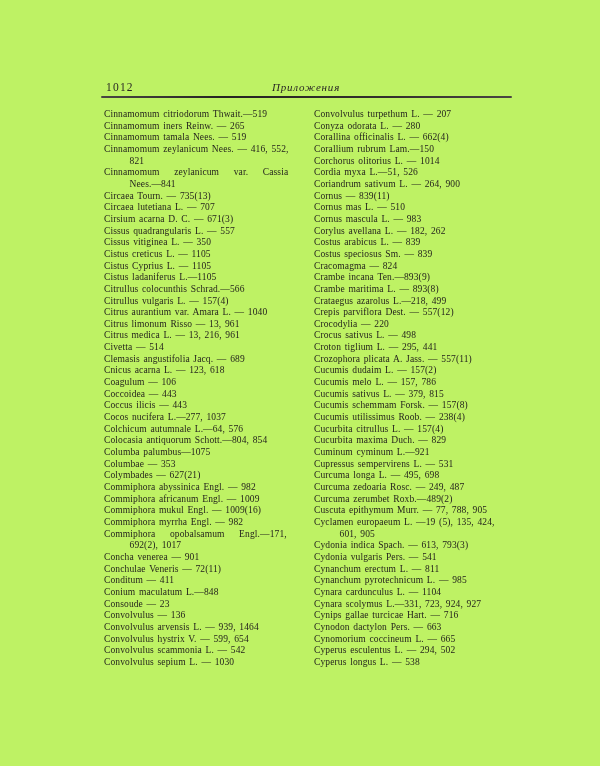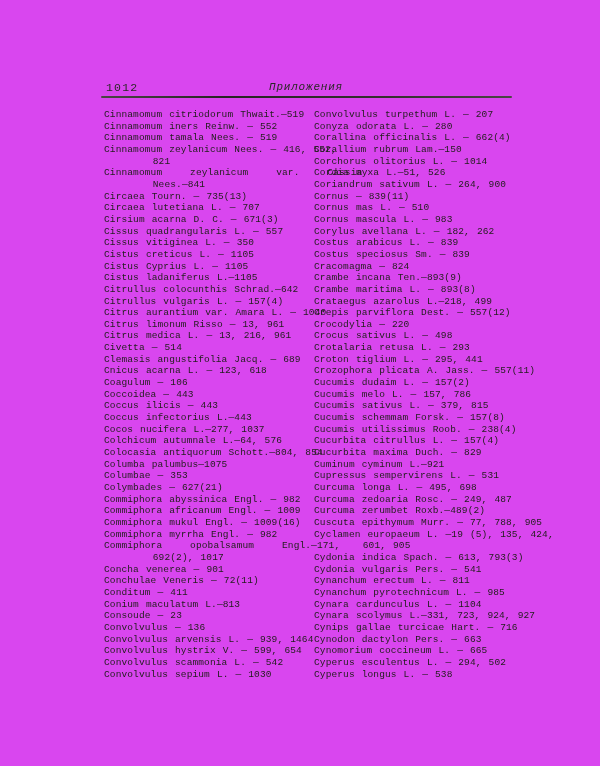--- a/index.html
+++ b/index.html
@@ -6,22 +6,21 @@
   body {
     width: 600px; height: 766px;
     background: #fefefd;
     position: relative;
     overflow: hidden;
     font-family: "Liberation Serif", "DejaVu Serif", serif;
     color: #1e1c1a;
   }
   .scan-page {
     position: absolute; inset: 0;
-    background: #d946ef;
-    font-family: Liberation Mono, monospace;
+    background: #bef264;
   }
   .page-number {
     position: absolute;
     left: 106px; top: 81px;
     font-size: 11.5px;
     letter-spacing: 1.2px;
     color: #2a2825;
   }
   .header-title {
     position: absolute;
@@ -62,62 +61,61 @@
 <div class="scan-page">
 
   <div class="page-number">1012</div>
 
   <div class="header-title">Приложения</div>
 
   <div class="header-rule"></div>
 
   <div class="index-column left">
       <p class="entry">Cinnamomum citriodorum Thwait.—519</p>
-      <p class="entry">Cinnamomum iners Reinw. — 552</p>
+      <p class="entry">Cinnamomum iners Reinw. — 265</p>
       <p class="entry">Cinnamomum tamala Nees. — 519</p>
       <p class="entry">Cinnamomum zeylanicum Nees. — 416, 552,
        821</p>
       <p class="entry">Cinnamomum    zeylanicum    var.    Cassia
        Nees.—841</p>
       <p class="entry">Circaea Tourn. — 735(13)</p>
       <p class="entry">Circaea lutetiana L. — 707</p>
       <p class="entry">Cirsium acarna D. C. — 671(3)</p>
       <p class="entry">Cissus quadrangularis L. — 557</p>
       <p class="entry">Cissus vitiginea L. — 350</p>
       <p class="entry">Cistus creticus L. — 1105</p>
       <p class="entry">Cistus Cyprius L. — 1105</p>
       <p class="entry">Cistus ladaniferus L.—1105</p>
-      <p class="entry">Citrullus colocunthis Schrad.—642</p>
+      <p class="entry">Citrullus colocunthis Schrad.—566</p>
       <p class="entry">Citrullus vulgaris L. — 157(4)</p>
       <p class="entry">Citrus aurantium var. Amara L. — 1040</p>
       <p class="entry">Citrus limonum Risso — 13, 961</p>
       <p class="entry">Citrus medica L. — 13, 216, 961</p>
       <p class="entry">Civetta — 514</p>
       <p class="entry">Clemasis angustifolia Jacq. — 689</p>
       <p class="entry">Cnicus acarna L. — 123, 618</p>
       <p class="entry">Coagulum — 106</p>
       <p class="entry">Coccoidea — 443</p>
       <p class="entry">Coccus ilicis — 443</p>
-      <p class="entry">Coccus infectorius L.—443</p>
       <p class="entry">Cocos nucifera L.—277, 1037</p>
       <p class="entry">Colchicum autumnale L.—64, 576</p>
       <p class="entry">Colocasia antiquorum Schott.—804, 854</p>
       <p class="entry">Columba palumbus—1075</p>
       <p class="entry">Columbae — 353</p>
       <p class="entry">Colymbades — 627(21)</p>
       <p class="entry">Commiphora abyssinica Engl. — 982</p>
       <p class="entry">Commiphora africanum Engl. — 1009</p>
       <p class="entry">Commiphora mukul Engl. — 1009(16)</p>
       <p class="entry">Commiphora myrrha Engl. — 982</p>
       <p class="entry">Commiphora    opobalsamum    Engl.—171,
        692(2), 1017</p>
       <p class="entry">Concha venerea — 901</p>
       <p class="entry">Conchulae Veneris — 72(11)</p>
       <p class="entry">Conditum — 411</p>
-      <p class="entry">Conium maculatum L.—813</p>
+      <p class="entry">Conium maculatum L.—848</p>
       <p class="entry">Consoude — 23</p>
       <p class="entry">Convolvulus — 136</p>
       <p class="entry">Convolvulus arvensis L. — 939, 1464</p>
       <p class="entry">Convolvulus hystrix V. — 599, 654</p>
       <p class="entry">Convolvulus scammonia L. — 542</p>
       <p class="entry">Convolvulus sepium L. — 1030</p>
     </div>
 
   <div class="index-column right">
       <p class="entry">Convolvulus turpethum L. — 207</p>
@@ -133,21 +131,20 @@
       <p class="entry">Corylus avellana L. — 182, 262</p>
       <p class="entry">Costus arabicus L. — 839</p>
       <p class="entry">Costus speciosus Sm. — 839</p>
       <p class="entry">Cracomagma — 824</p>
       <p class="entry">Crambe incana Ten.—893(9)</p>
       <p class="entry">Crambe maritima L. — 893(8)</p>
       <p class="entry">Crataegus azarolus L.—218, 499</p>
       <p class="entry">Crepis parviflora Dest. — 557(12)</p>
       <p class="entry">Crocodylia — 220</p>
       <p class="entry">Crocus sativus L. — 498</p>
-      <p class="entry">Crotalaria retusa L. — 293</p>
       <p class="entry">Croton tiglium L. — 295, 441</p>
       <p class="entry">Crozophora plicata A. Jass. — 557(11)</p>
       <p class="entry">Cucumis dudaim L. — 157(2)</p>
       <p class="entry">Cucumis melo L. — 157, 786</p>
       <p class="entry">Cucumis sativus L. — 379, 815</p>
       <p class="entry">Cucumis schemmam Forsk. — 157(8)</p>
       <p class="entry">Cucumis utilissimus Roob. — 238(4)</p>
       <p class="entry">Cucurbita citrullus L. — 157(4)</p>
       <p class="entry">Cucurbita maxima Duch. — 829</p>
       <p class="entry">Cuminum cyminum L.—921</p>

